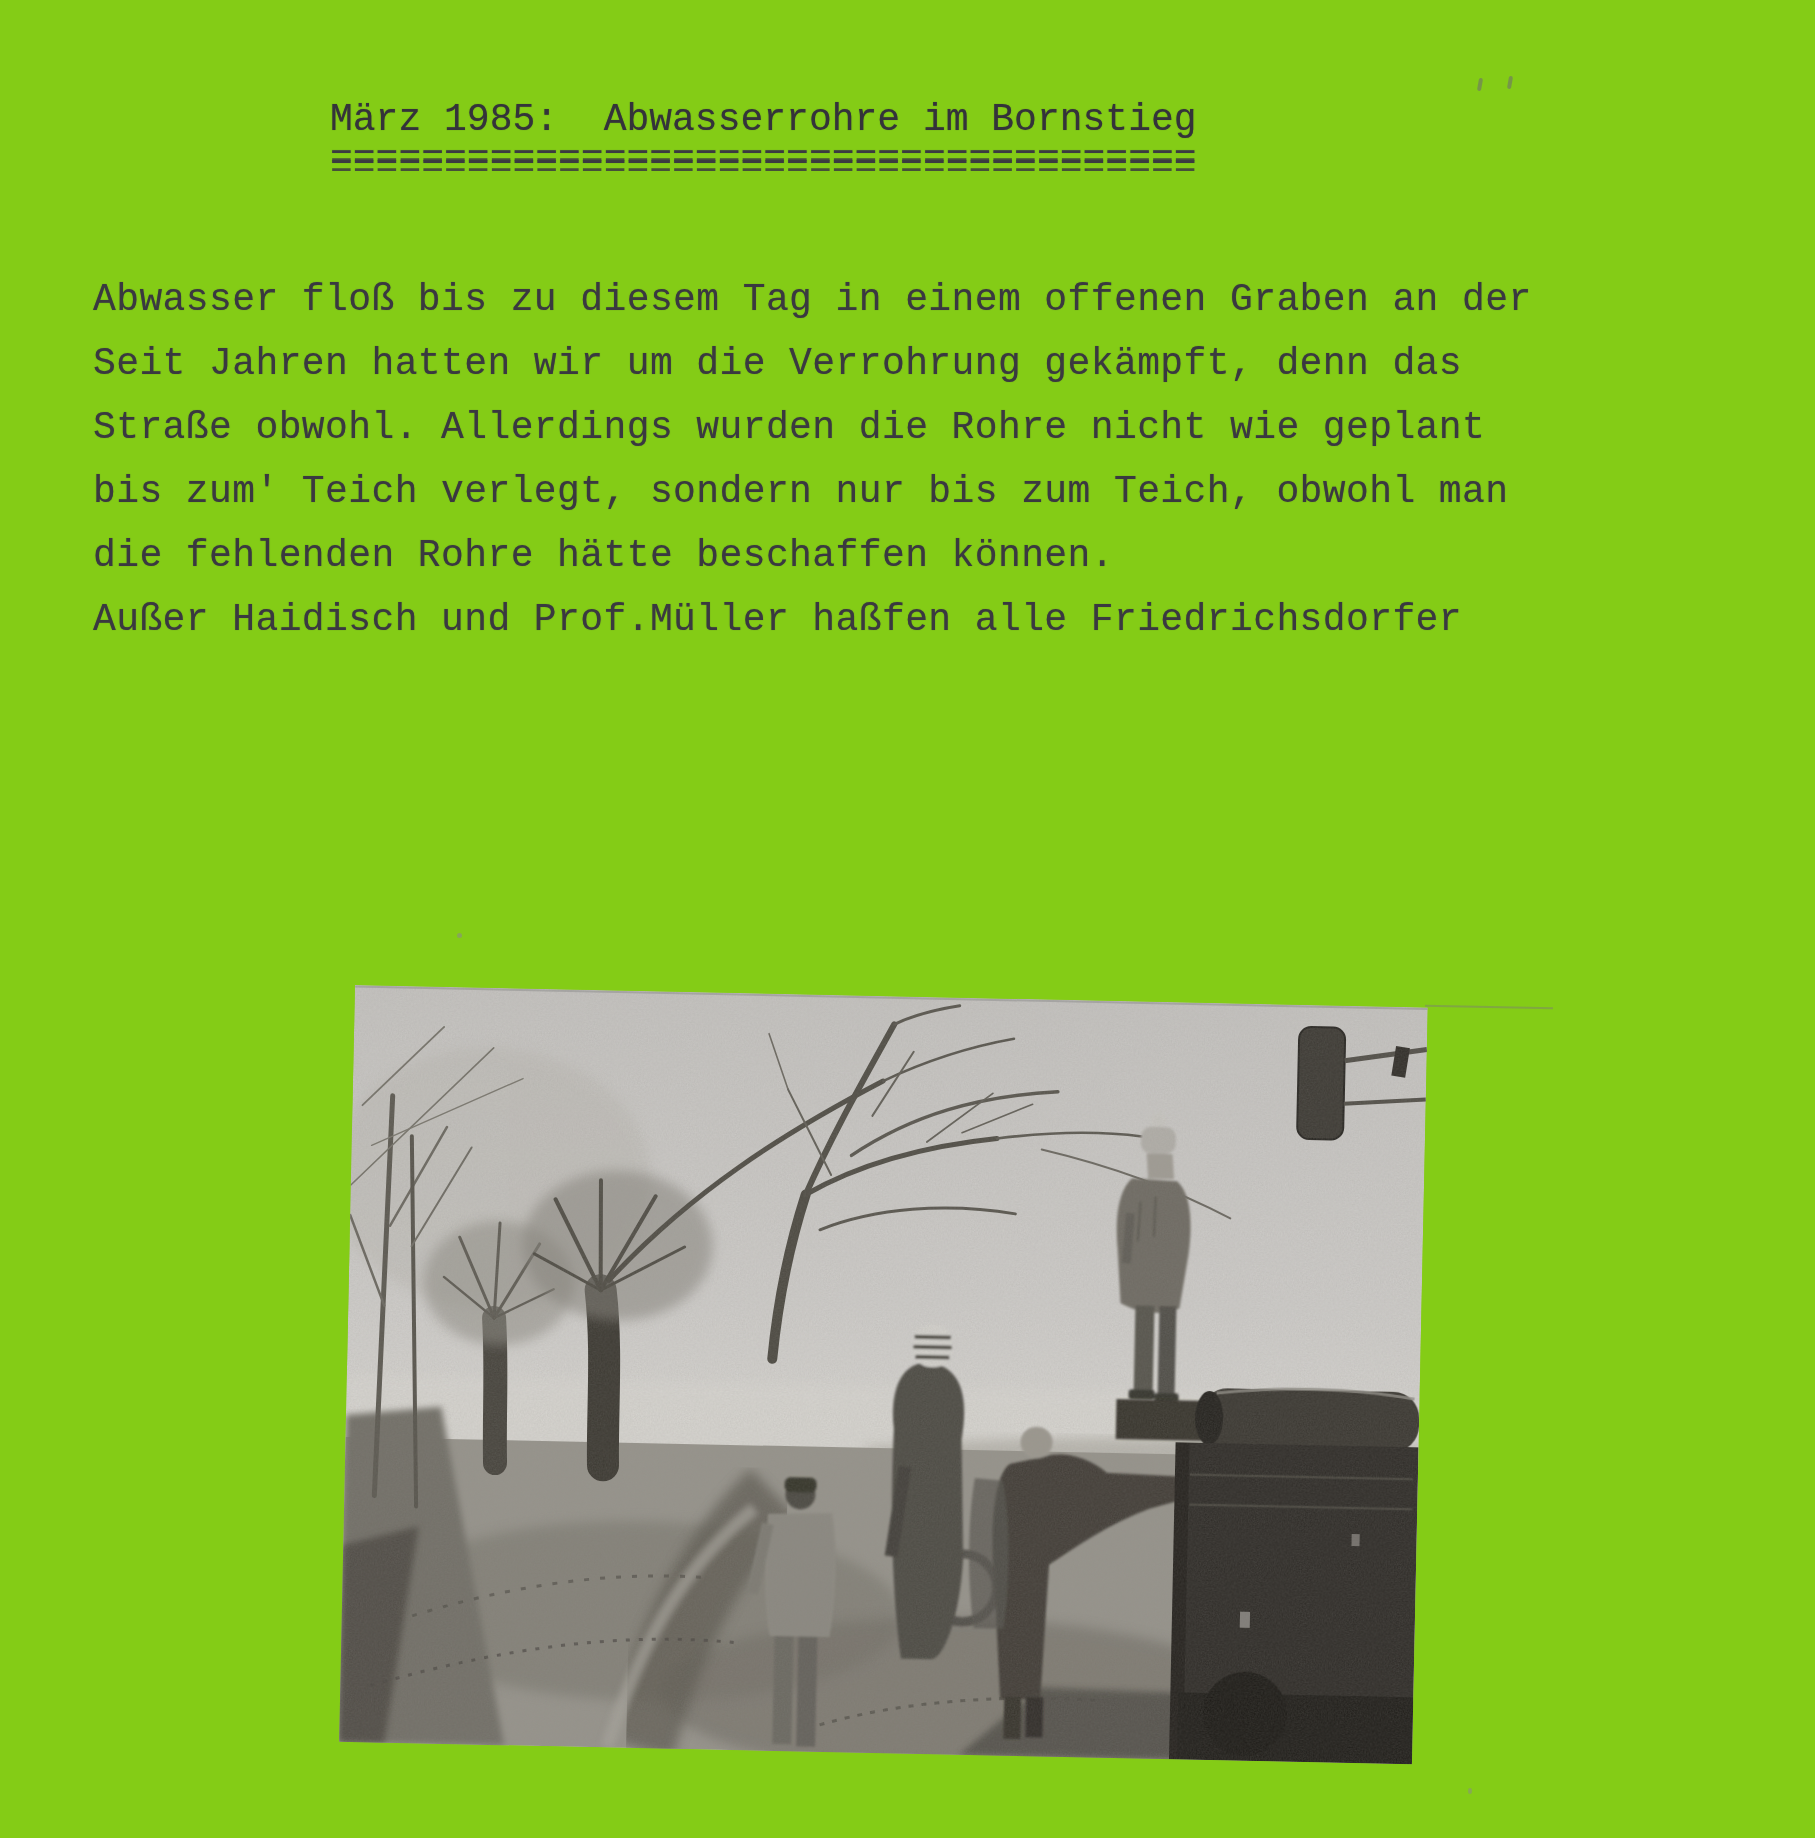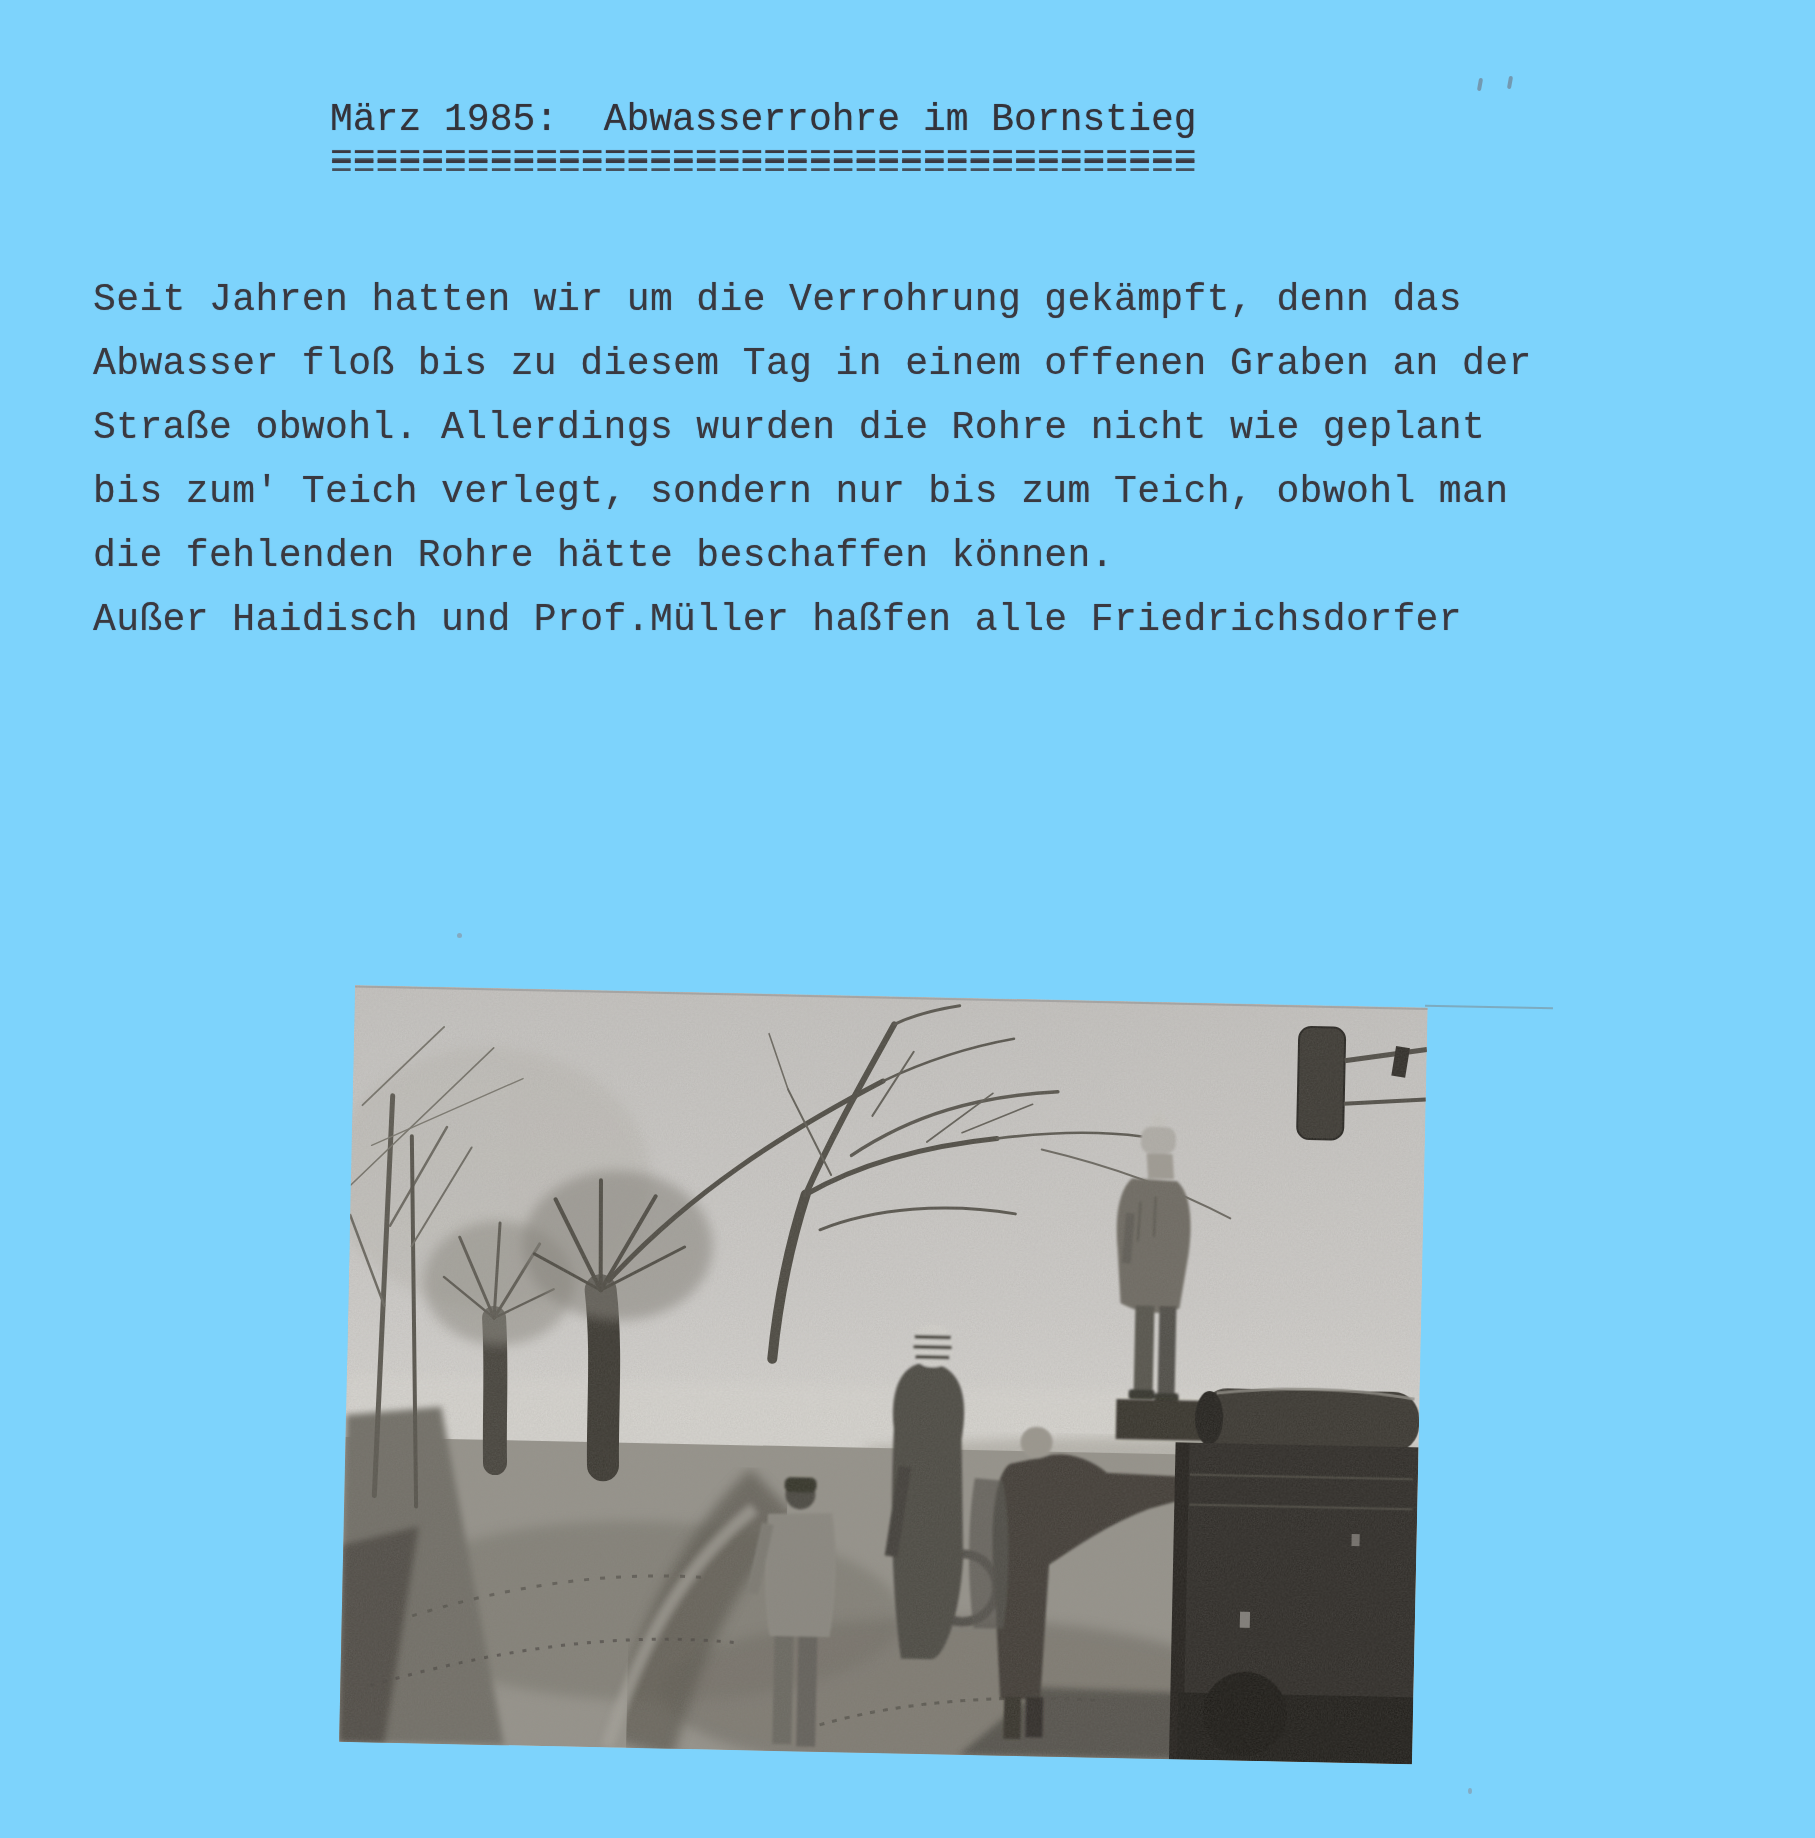--- a/index.html
+++ b/index.html
@@ -1,19 +1,19 @@
 <!DOCTYPE html>
 <html><head>
 <meta charset="utf-8">
 <style>
   html,body{margin:0;padding:0;background:#e8e7ea;}
   .page{
     position:relative;
     width:1815px;height:1838px;
-    background:#7dd3fc;
+    background:#84cc16;
     overflow:hidden;
     font-family:"Liberation Mono","DejaVu Sans Mono",monospace;
     color:#3a3940;
   }
   .typed{
     white-space:pre;
     font-size:38px;
     line-height:64px;
     letter-spacing:.4px;
     text-shadow:0 0 1px rgba(58,57,64,.55);
@@ -56,22 +56,22 @@
 </style>
 </head>
 <body>
 
 <div class="page">
 
   <div class="title">März 1985:  Abwasserrohre im Bornstieg</div>
   <div class="underline">======================================</div>
 
   <div class="bodytext">
+    <div class="typed">Abwasser floß bis zu diesem Tag in einem offenen Graben an der</div>
     <div class="typed">Seit Jahren hatten wir um die Verrohrung gekämpft, denn das</div>
-    <div class="typed">Abwasser floß bis zu diesem Tag in einem offenen Graben an der</div>
     <div class="typed">Straße obwohl. Allerdings wurden die Rohre nicht wie geplant</div>
     <div class="typed">bis zum' Teich verlegt, sondern nur bis zum Teich, obwohl man</div>
     <div class="typed">die fehlenden Rohre hätte beschaffen können.</div>
     <div class="typed">Außer Haidisch und Prof.Müller haßfen alle Friedrichsdorfer</div>
   </div>
 
   <figure class="photo" role="img" aria-label="Schwarz-weiß-Foto: Männer verlegen Abwasserrohre an einem offenen Graben; kahle Kopfweiden und Bäume links, ein Mann mit Bommelmütze steht rechts auf einem dunklen Anhänger, ein weiterer Mann mit Helm reicht zum Anhänger hinüber, vorn ein Mann im Graben; dunstiger Winterhimmel.">
     <svg viewBox="0 0 1073 757" preserveAspectRatio="none">
       <defs>
         <linearGradient id="sky" x1="0" y1="0" x2="0" y2="1">

